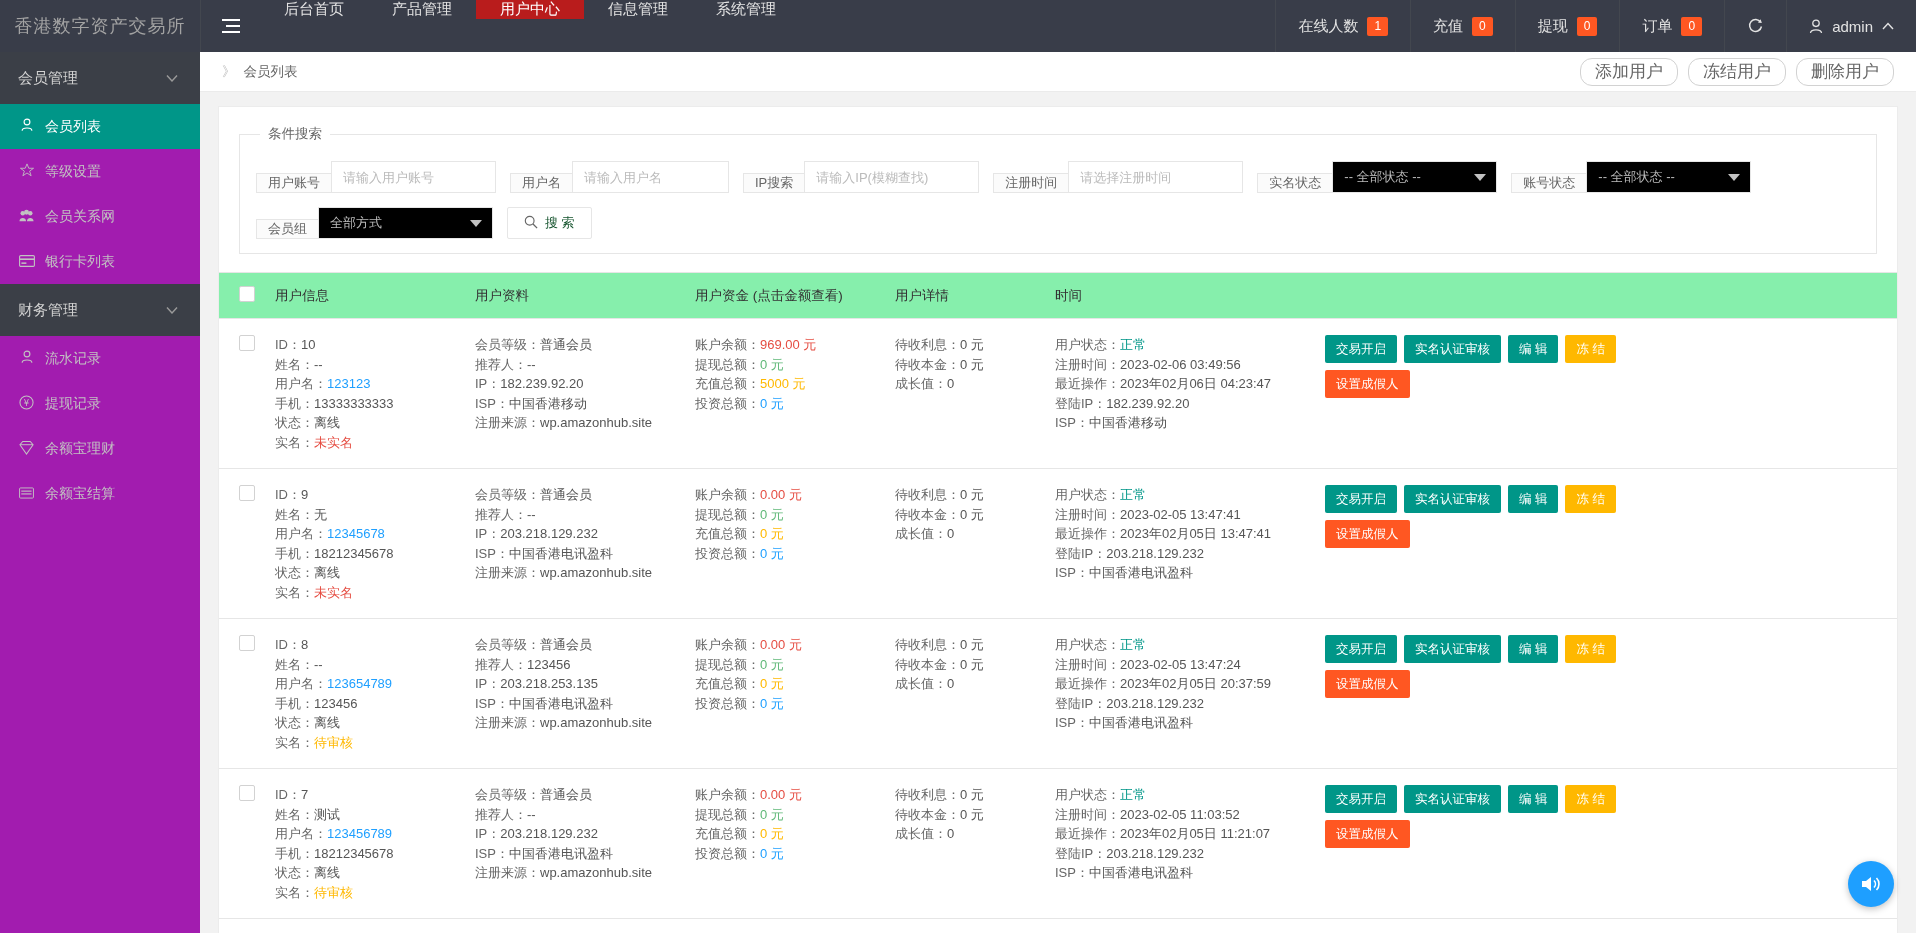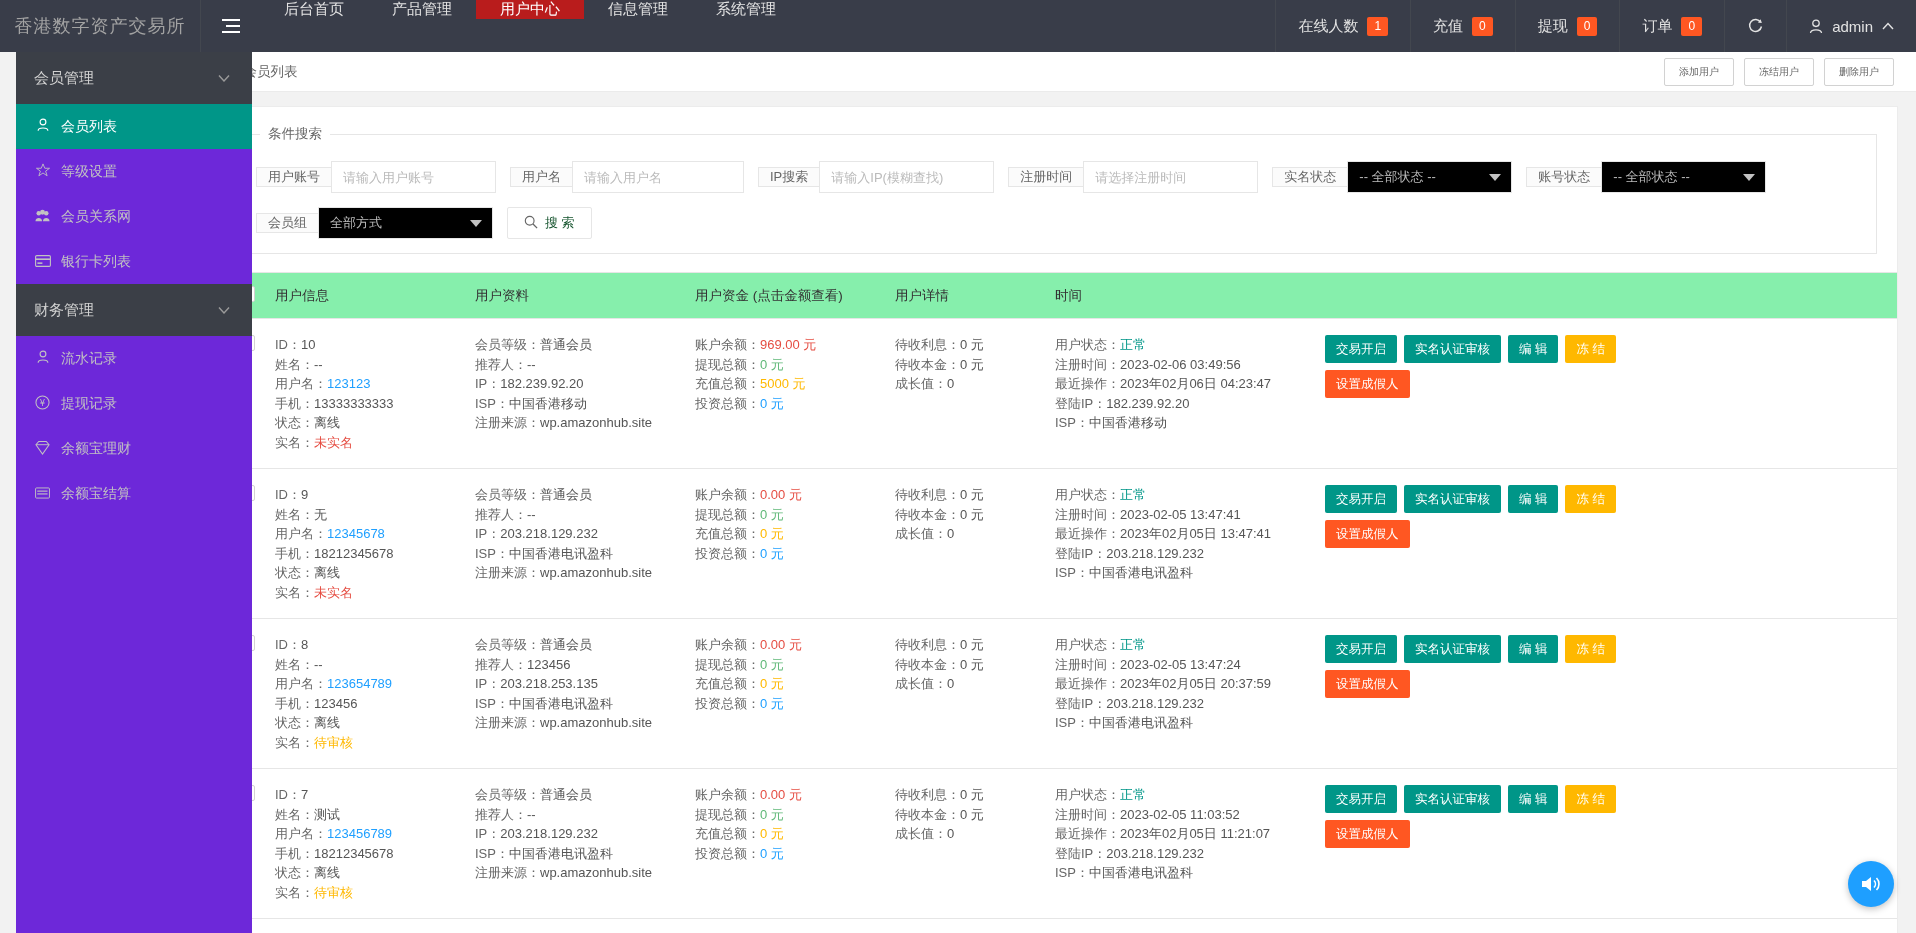--- a/index.html
+++ b/index.html
@@ -43,22 +43,22 @@
     border-left: 1px solid #43474f; white-space: nowrap;
   }
   .badge {
     background: #FF5722; color: #fff; font-size: 12px;
     border-radius: 2px; padding: 1px 7px; line-height: 17px; min-width: 20px;
     text-align: center; display: inline-block;
   }
 
   
   .sidebar {
-    position: absolute; top: 52px; left: 16px; width: 236px; bottom: 0;
-    background: #6d28d9; overflow: hidden; z-index: 20;
+    position: absolute; top: 52px; left: 0; width: 200px; bottom: 0;
+    background: #a21caf; overflow: hidden; z-index: 20;
   }
   .side-group {
     height: 52px; display: flex; align-items: center; justify-content: space-between;
     padding: 0 22px 0 18px; color: #d3d3d3; font-size: 15px;
     background: #3b3f47; cursor: pointer;
   }
   .side-group .chev { font-size: 11px; color: #9a9a9a; }
   .side-item {
     height: 45px; display: flex; align-items: center; gap: 10px;
     padding: 0 18px; color: #c2c2c2; font-size: 14px; cursor: pointer;
@@ -75,37 +75,37 @@
     height: 40px; background: #fff; display: flex; align-items: center;
     justify-content: space-between; padding: 0 22px;
     border-bottom: 1px solid #ebebeb;
   }
   .crumb { color: #999; font-size: 13.5px; display: flex; align-items: center; gap: 8px;}
   .crumb .arrows { color: #bbb; }
   .crumb .cur { color: #666; }
   .crumb-actions { display: flex; gap: 10px; }
   .btn-plain {
     height: 28px; padding: 0 14px; background: #fff; border: 1px solid #d2d2d2;
-    border-radius: 2px; color: #666; font-size: 10px; cursor: pointer;
+    border-radius: 12px; color: #666; font-size: 17px; cursor: pointer;
     display: flex; align-items: center; font-family: inherit;
   }
 
   .card {
     margin: 14px 18px 0 18px; background: #fff; border: 1px solid #ececec;
     min-height: 830px;
   }
   
   .searchbox {
     margin: 18px 20px 0 20px; border: 1px solid #e6e6e6; padding: 12px 16px 14px 16px;
     position: relative;
   }
   .searchbox legend { padding: 0 8px; font-size: 13.5px; color: #666; margin-left: 4px;}
   .form-row { display: flex; align-items: center; gap: 14px; flex-wrap: nowrap; margin-top: 6px;}
   .form-row.second { margin-top: 14px; }
-  .ig { display: flex; align-items: center; height: 32px; }
+  .ig { display: flex; align-items: flex-end; height: 32px; }
   .ig-label {
     background: #fbfbfb; border: 1px solid #e6e6e6; border-right: none;
     display: flex; align-items: center; padding: 0 11px; font-size: 13px;
     color: #666; white-space: nowrap;
   }
   .ig-input {
     border: 1px solid #e6e6e6; background: #fff; height: 32px;
     padding: 0 11px; font-size: 13px; color: #666; outline: none;
     font-family: inherit;
   }
@@ -349,21 +349,21 @@
       <fieldset class="searchbox">
         <legend>条件搜索</legend>
 
         <div class="form-row">
           <div class="ig">
             <span class="ig-label">用户账号</span>
             <input class="ig-input" style="width: 165px;" placeholder="请输入用户账号">
           </div>
           <div class="ig">
             <span class="ig-label">用户名</span>
-            <input class="ig-input" style="width: 172px;" placeholder="请输入用户名">
+            <input class="ig-input" style="width: 157px;" placeholder="请输入用户名">
           </div>
           <div class="ig">
             <span class="ig-label">IP搜索</span>
             <input class="ig-input" style="width: 175px;" placeholder="请输入IP(模糊查找)">
           </div>
           <div class="ig">
             <span class="ig-label">注册时间</span>
             <input class="ig-input" style="width: 175px;" placeholder="请选择注册时间">
           </div>
           <div class="ig">

